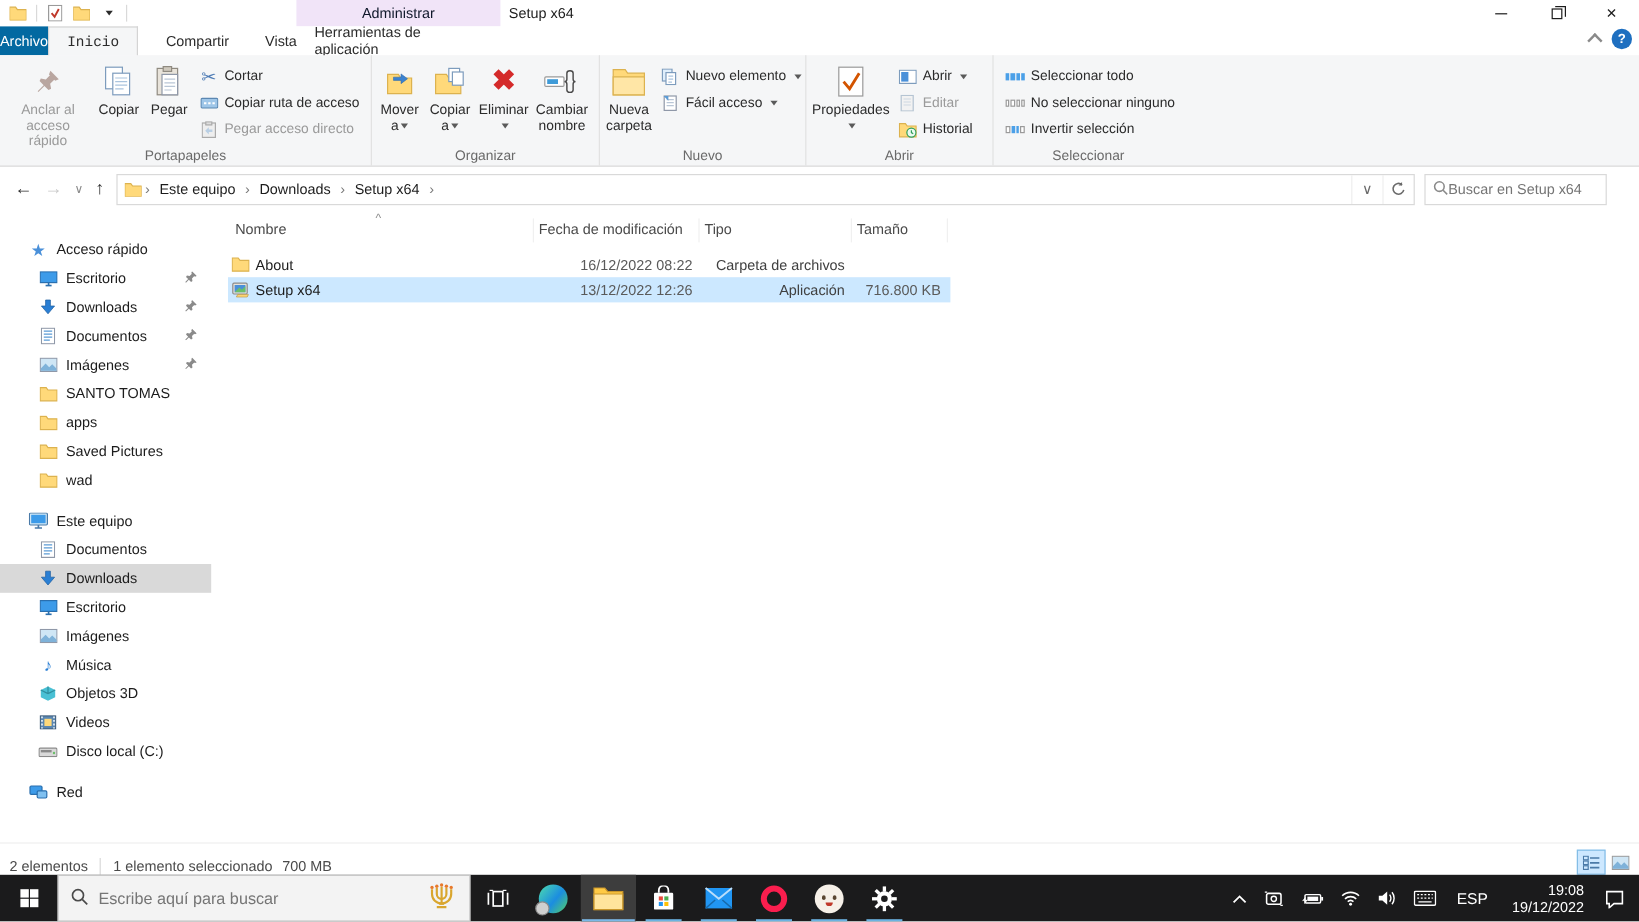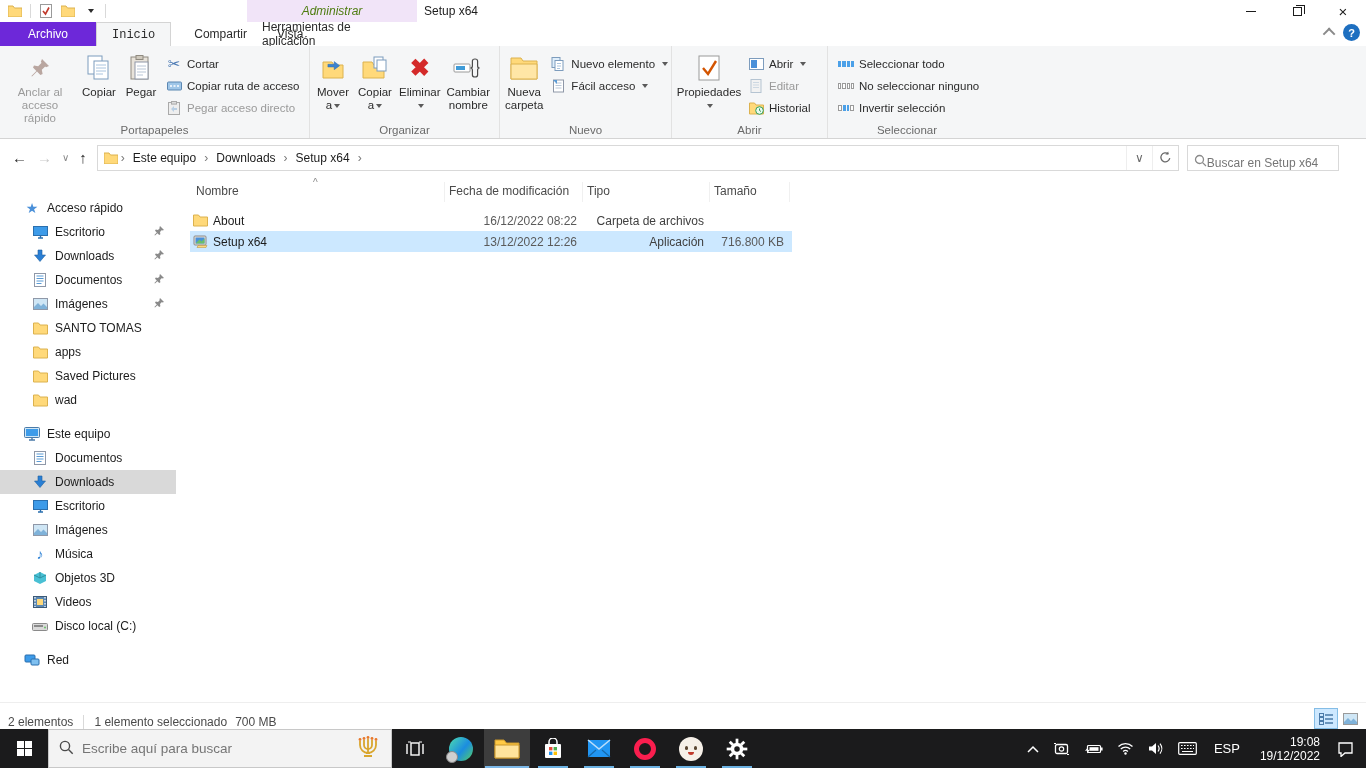--- a/index.html
+++ b/index.html
@@ -5,33 +5,33 @@
   * { box-sizing: border-box; margin: 0; padding: 0; }
   html,body { width:1366px; height:768px; overflow:hidden; }
   body { font-family:"Liberation Sans", sans-serif; font-size:12px; color:#1c1c1c; background:#fff; position:relative; }
   .abs { position:absolute; }
 
   
   #titlebar { left:0; top:0; width:1366px; height:22px; background:#fff; display:flex; align-items:center; }
   .qat { display:flex; align-items:center; gap:4px; padding-left:6px; }
   .qat .sep { width:1px; height:14px; background:#d9d9d9; margin:0 2px; }
   .qat-btn { display:flex; align-items:center; justify-content:center; width:18px; height:18px; }
-  .ctx-tab { position:absolute; left:247px; top:0; width:170px; height:22px; background:#f1e4f8; color:#4d7c0f; display:flex; align-items:center; justify-content:center; font-size:12px;font-style:italic; }
+  .ctx-tab { position:absolute; left:247px; top:0; width:170px; height:22px; background:#f1e4f8; color:#0f172a; display:flex; align-items:center; justify-content:center; font-size:12px; }
   .win-title { position:absolute; left:424px; top:0; height:22px; display:flex; align-items:center; font-size:12px; color:#1c1c1c; }
   .win-controls { position:absolute; right:0; top:0; height:22px; display:flex; }
   .wc { width:46px; height:22px; display:flex; align-items:center; justify-content:center; color:#1c1c1c; }
   .min-glyph { width:10px; height:1px; background:#1c1c1c; }
   .restore-glyph { width:9px; height:9px; border:1px solid #1c1c1c; position:relative; }
   .restore-glyph::before { content:""; position:absolute; left:2px; top:-3px; width:8px; height:8px; border:1px solid #1c1c1c; border-left:none; border-bottom:none; }
   .close-glyph { font-size:15px; line-height:1; }
 
   
   #tabrow { left:0; top:22px; width:1366px; height:24px; background:#fff; display:flex; align-items:stretch; }
   .rtab { padding:0 15px; display:flex; align-items:center; font-size:12px; color:#2b2b2b; }
-  .rtab.file { background:#6d28d9; color:#fff; padding:0 28px; }
+  .rtab.file { background:#0369a1; color:#fff; padding:0 0; }
   .rtab.active { background:#f5f6f7; border:1px solid #d4d4d4; border-bottom:none; position:relative; z-index:2;font-family:Liberation Mono, monospace; }
   .rtab.ctx { position:absolute; left:247px; top:0; width:170px; height:24px; justify-content:center; }
   .ribbon-right { position:absolute; right:6px; top:24px; display:flex; align-items:center; gap:8px; z-index:5; }
   .chev-up { width:9px; height:9px; border-left:2px solid #8a8a8a; border-top:2px solid #8a8a8a; transform:rotate(45deg) translateY(2px); }
   .help-circle { width:17px; height:17px; border-radius:50%; background:#1e6fc0; color:#fff; font-size:11px; font-weight:bold; display:flex; align-items:center; justify-content:center; }
 
   
   #ribbon { left:0; top:46px; width:1366px; height:93px; background:#f5f6f7; border-bottom:1px solid #d4d4d4; display:flex; }
   .rgroup { height:100%; position:relative; border-right:1px solid #e2e2e2; padding:2px 2px 16px 2px; display:flex; align-items:flex-start; }
   .rgroup-label { position:absolute; left:0; right:0; bottom:2px; text-align:center; color:#6a6a6a; font-size:11.5px; }
@@ -55,21 +55,21 @@
   #addressrow { left:0; top:139px; width:1366px; height:37px; background:#fff; display:flex; align-items:center; }
   .navbtns { display:flex; align-items:center; gap:10px; padding:0 10px 0 12px; font-size:15px; }
   .nav-enabled { color:#2b2b2b; }
   .nav-disabled { color:#c9c9c9; }
   .nav-small { font-size:10px; color:#8a8a8a; }
   #addressbox { height:26px; width:1082px; border:1px solid #d9d9d9; display:flex; align-items:center; background:#fff; }
   .crumb-item { padding:0 6px; color:#1c1c1c; }
   .crumb-sep { color:#7a7a7a; font-size:12px; padding:0 2px; }
   .addr-right { margin-left:auto; display:flex; align-items:stretch; height:100%; }
   .addr-rbtn { width:26px; display:flex; align-items:center; justify-content:center; border-left:1px solid #eee; color:#6a6a6a; }
-  #searchbox { height:26px; width:152px; margin-left:8px; margin-right:5px; border:1px solid #d9d9d9; display:flex; align-items:flex-end; padding:0 6px; gap:0; }
+  #searchbox { height:26px; width:152px; margin-left:8px; margin-right:5px; border:1px solid #d9d9d9; display:flex; align-items:center; padding:0 6px; gap:0; }
   #searchbox input, #tb-search input { border:none; outline:none; background:transparent; font-family:inherit; font-size:12px; color:#444; width:100%; }
 
   
   #main { left:0; top:176px; width:1366px; height:526px; background:#fff; display:flex; }
   #sidebar { width:176px; height:100%; padding-top:20px; flex:none; }
   .side-item { height:24px; display:flex; align-items:center; gap:7px; padding-left:24px; position:relative; color:#1c1c1c; }
   .side-item.lvl1 { padding-left:32px; }
   .side-item.selected { background:#d9d9d9; }
   .side-item .pin { position:absolute; right:12px; top:5px; }
   .side-gap { height:10px; }

